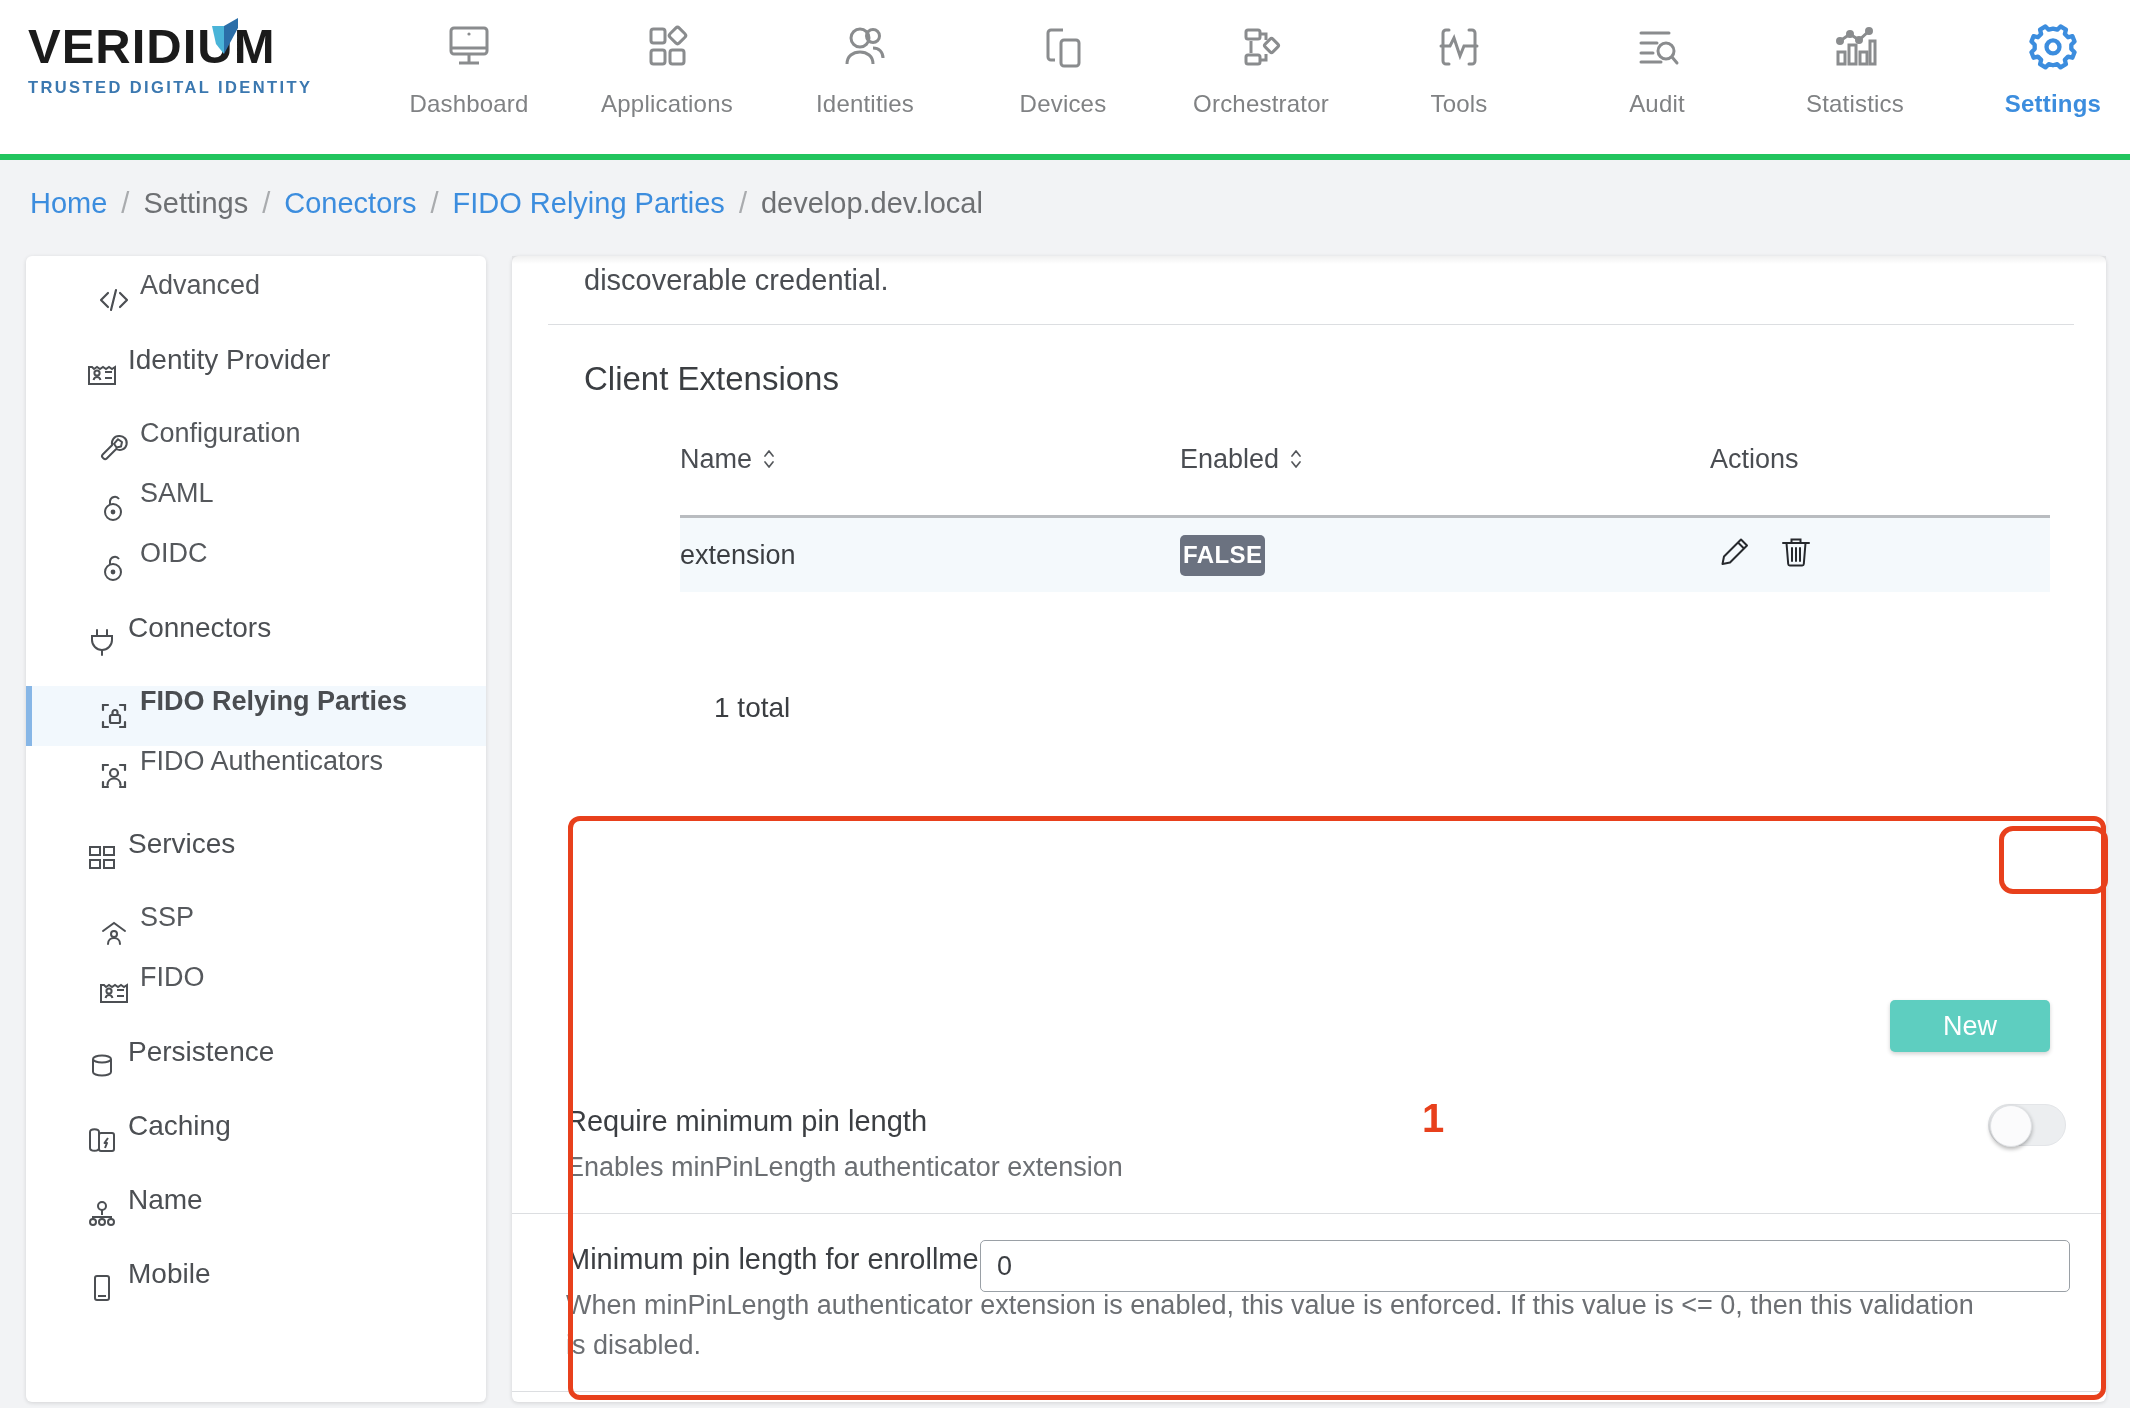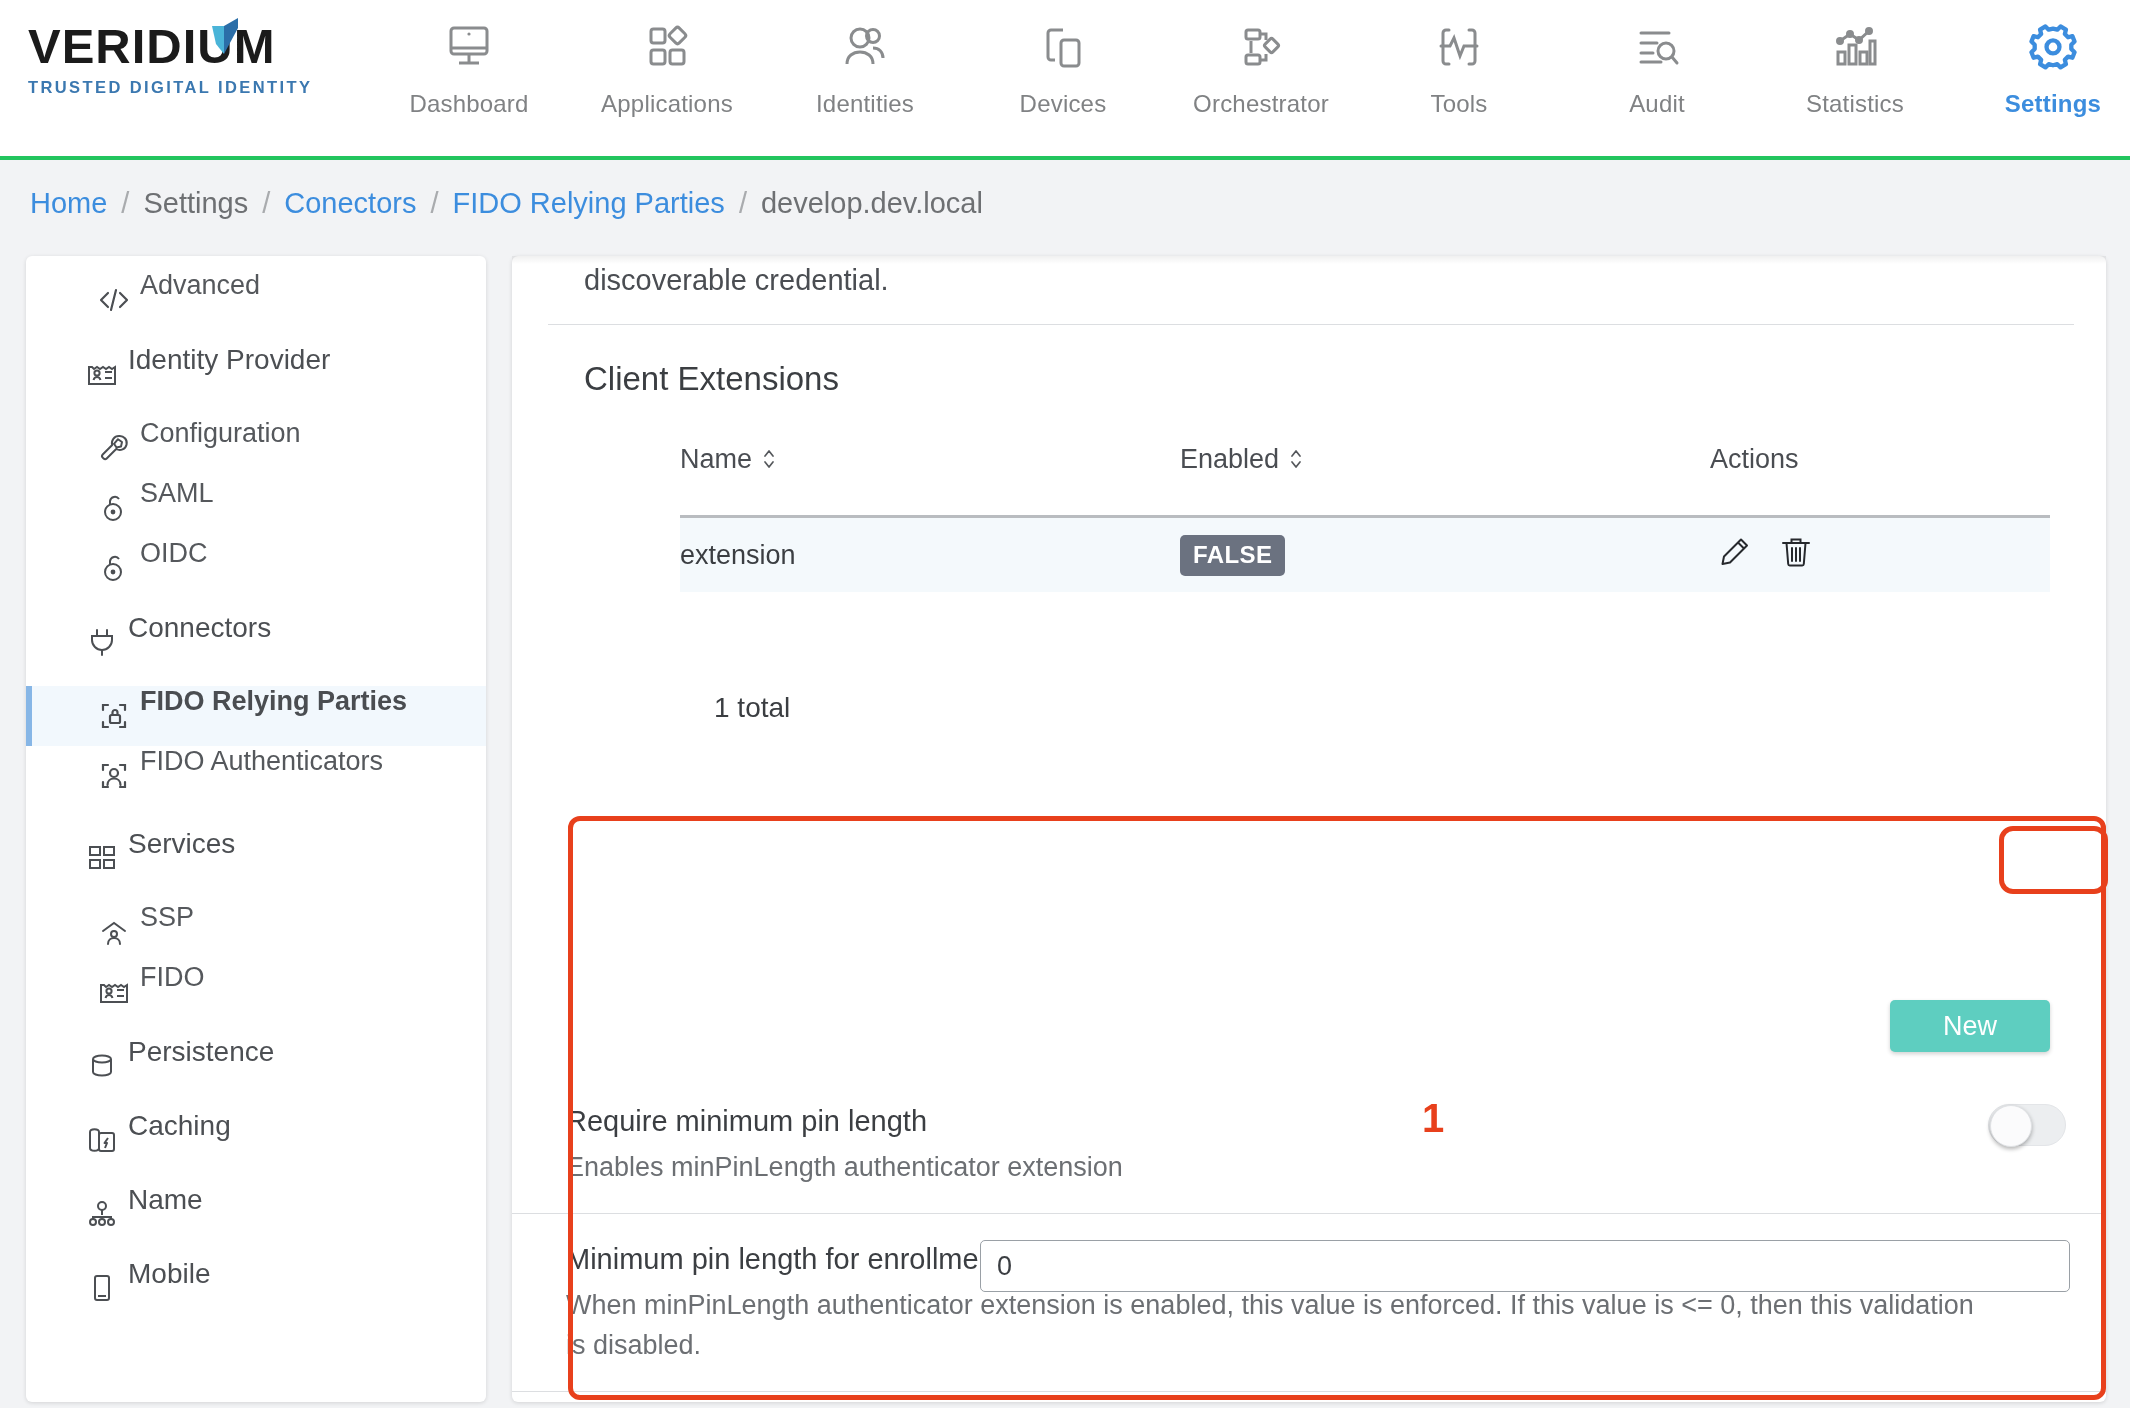--- a/index.html
+++ b/index.html
@@ -9,21 +9,21 @@
     overflow: hidden;
     background: #f2f3f5;
     font-family: "Liberation Sans", sans-serif;
   }
 
   
   .topnav {
     position: absolute; top: 0; left: 0;
     width: 2130px; height: 160px;
     background: #ffffff;
-    border-bottom: 4px solid #22c55e;
+    border-bottom: 6px solid #22c55e;
     display: flex; align-items: flex-start;
   }
   .logo-wrap {
     position: absolute; left: 28px; top: 22px;
     width: 300px; height: 100px;
   }
   .logo-word {
     font-size: 49px; font-weight: 700; letter-spacing: 1px;
     color: #1b1b1b; line-height: 1;
     font-family: "Liberation Sans", sans-serif;
@@ -131,21 +131,21 @@
   .tbl-divider { height: 3px; background: #b9bcc0; margin-top: 25px; }
   .tbl-row {
     display: flex; align-items: center; height: 74px;
     background: #f4f9fc;
   }
   .td { font-size: 27px; color: #3b3e42; display: flex; align-items: center; }
   .badge-false {
     display: inline-block;
     background: #6b7280; color: #ffffff;
     font-size: 24px; font-weight: 700;
-    padding: 6px 13px 7px; border-radius: 5px;
+    padding: 6px 3px 7px; border-radius: 5px;
     letter-spacing: .4px;
   }
   .actions-cell { display: flex; align-items: center; gap: 28px; padding-left: 8px; }
   .act-icon { cursor: pointer; }
   .total-text {
     position: absolute; left: 170px; top: 436px;
     font-size: 28px; color: #3b3e42; margin-left: 32px;
   }
   .btn-new {
     position: absolute; right: 56px; top: 736px;

